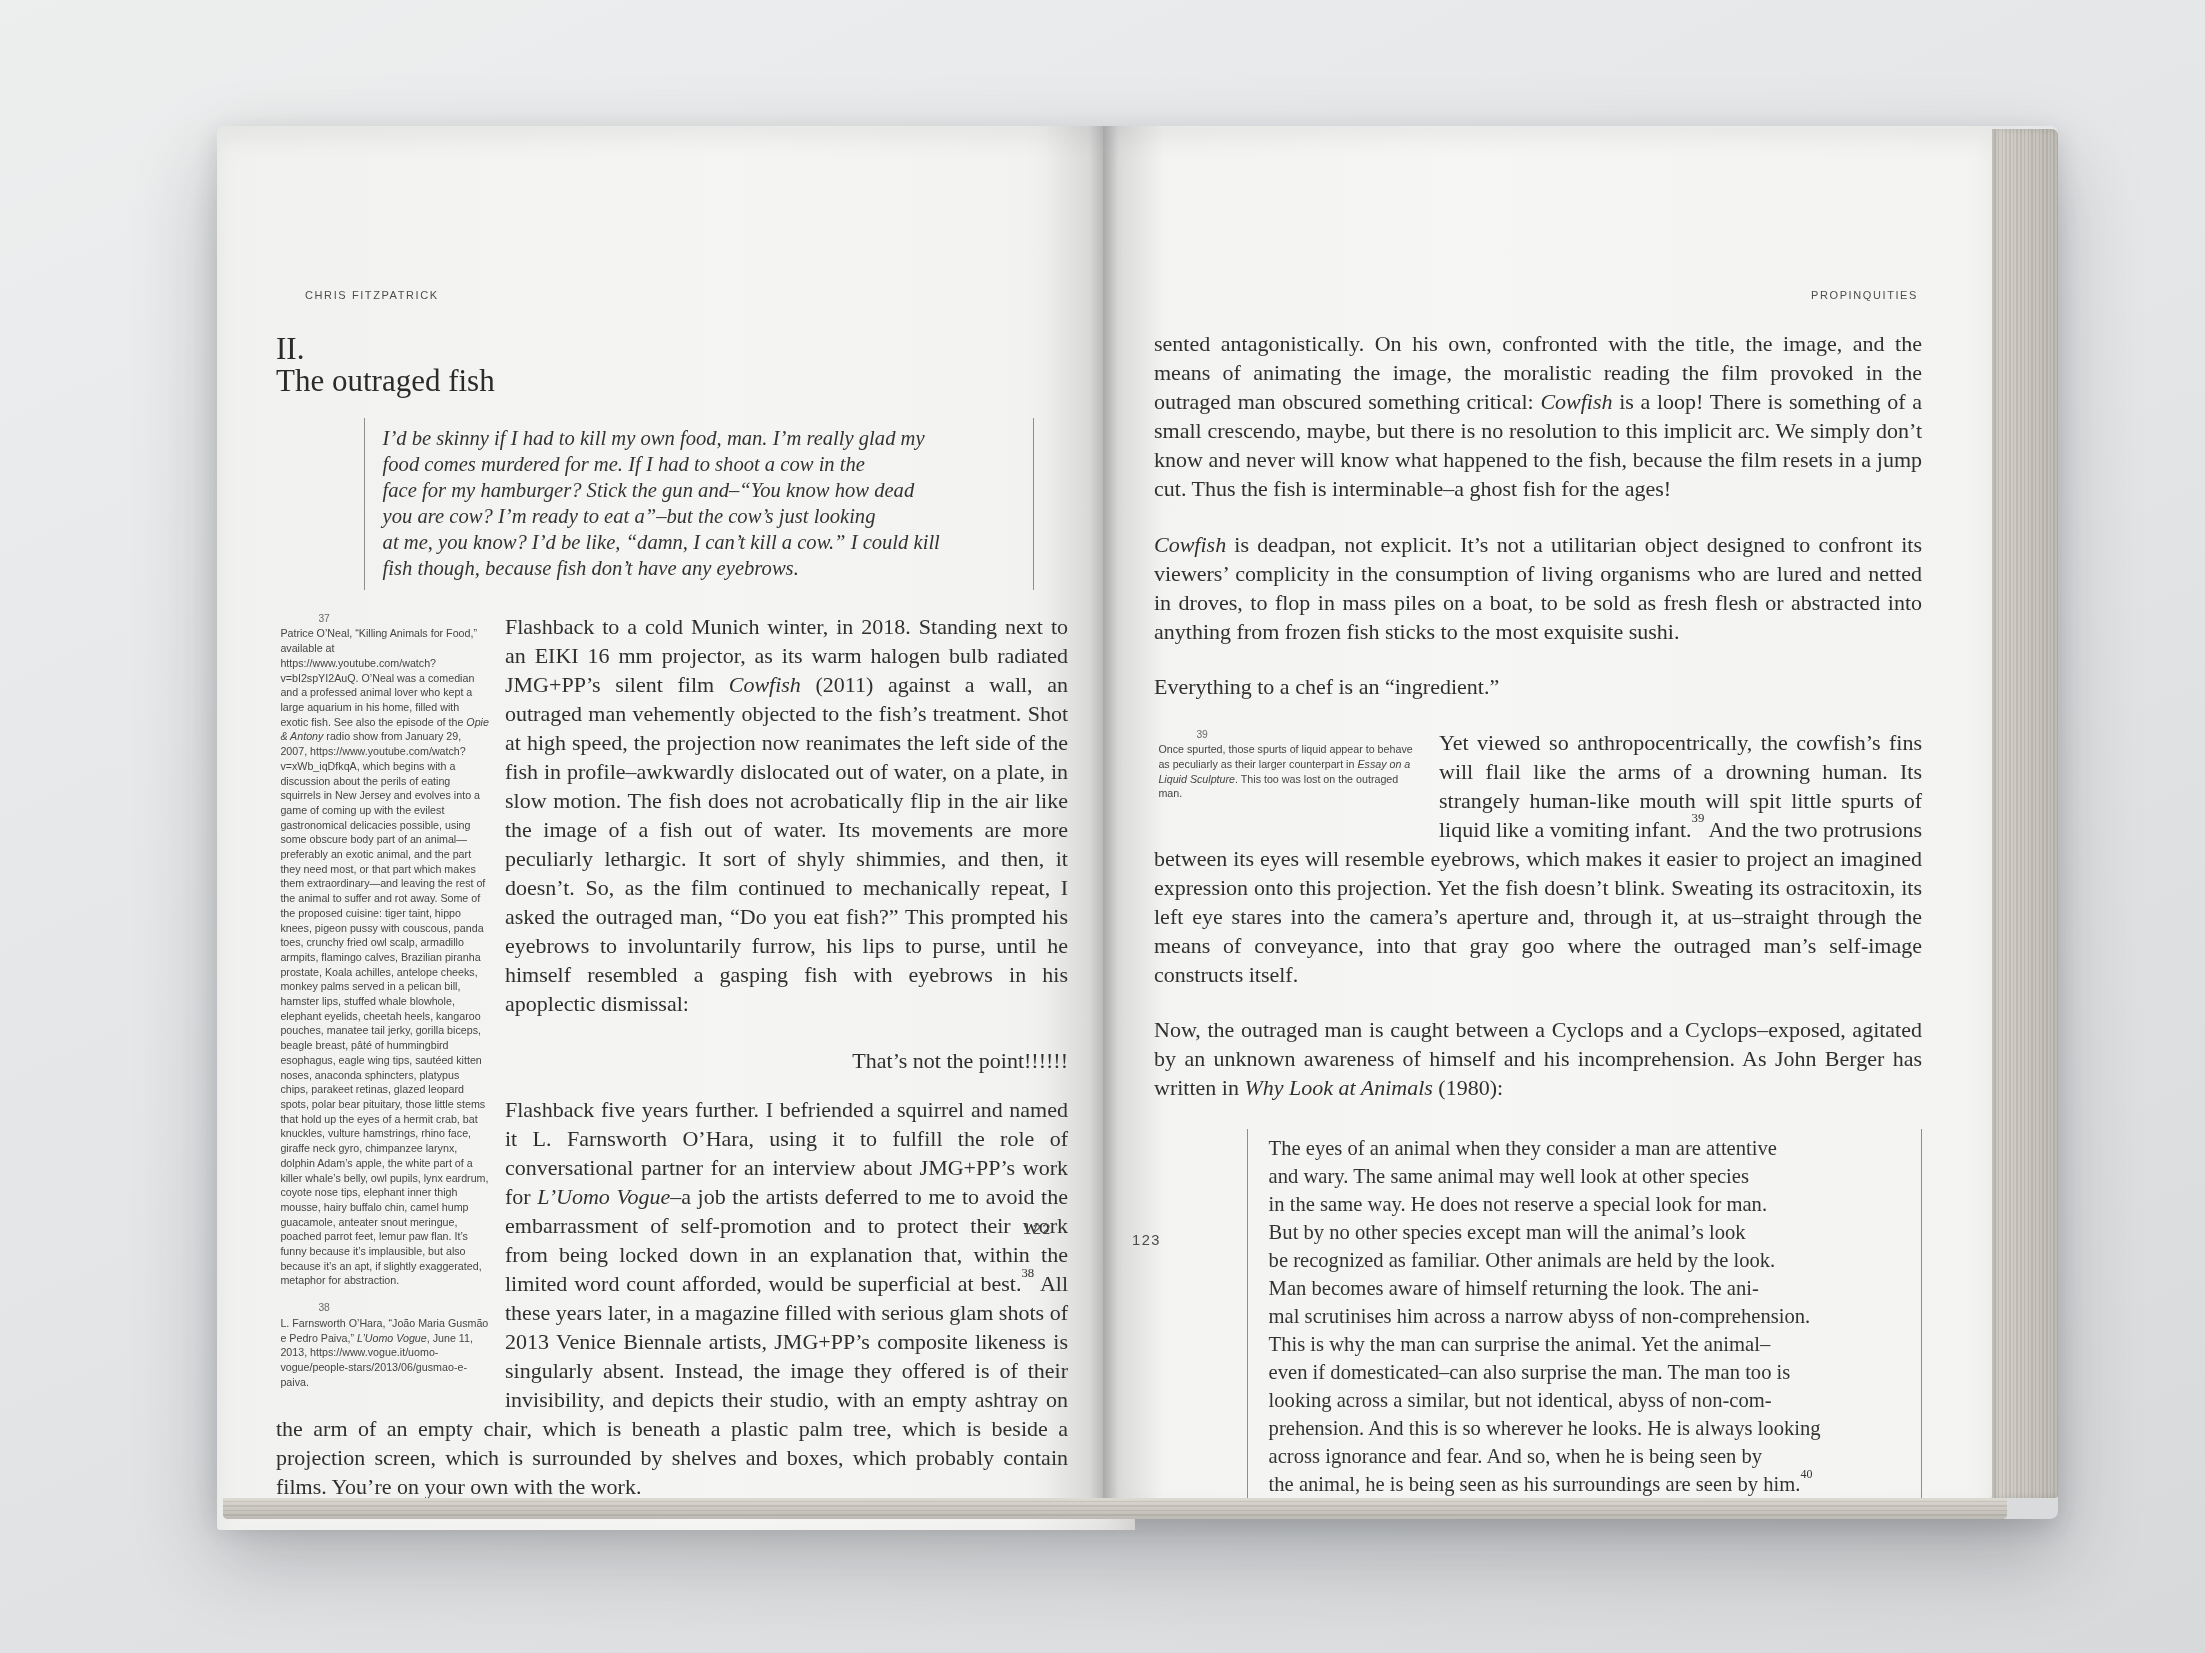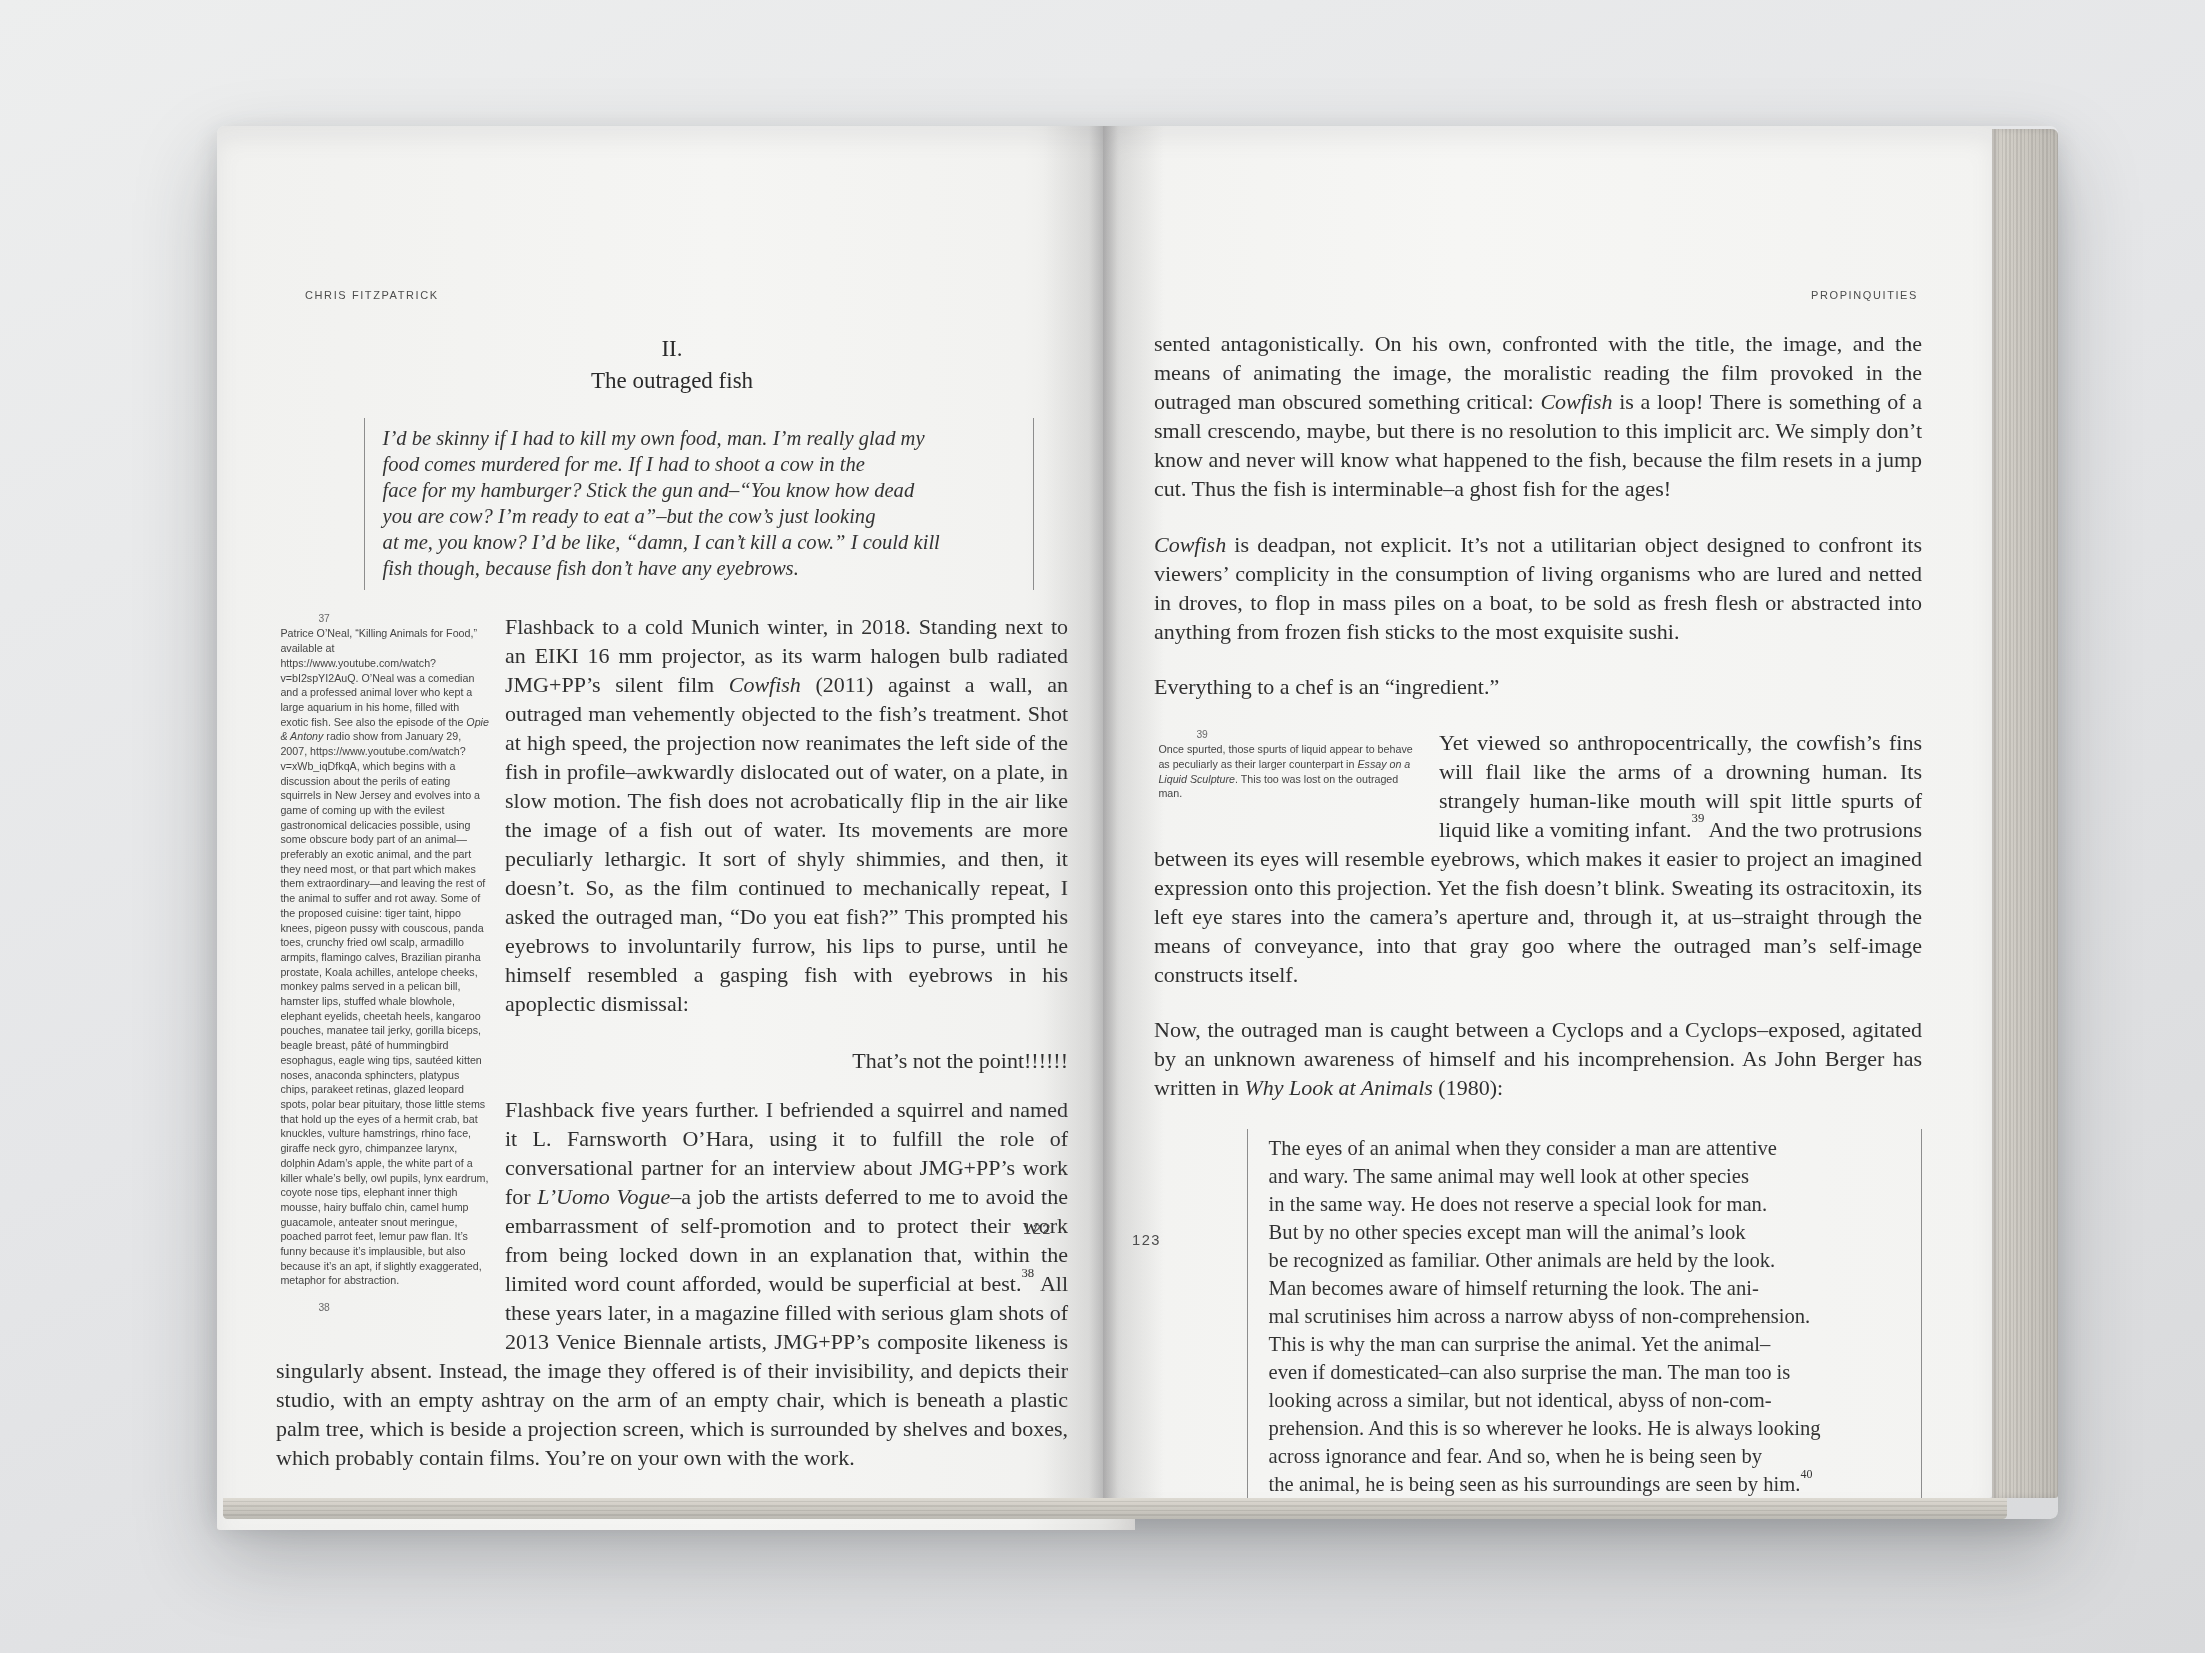--- a/index.html
+++ b/index.html
@@ -38,21 +38,21 @@
   .hdr-left{position:absolute;left:88px;top:163px;}
   .hdr-right{position:absolute;right:74px;top:163px;}
   .page-num{position:absolute;font-family:"Liberation Sans",sans-serif;
     font-size:14.7px;letter-spacing:1.5px;color:#4b4b4b;}
   .pn-left{left:806px;top:1095px;}
   .pn-right{left:29px;top:1106px;}
 
   .lp-content{position:absolute;left:59px;top:207px;width:792px;}
   .rp-content{position:absolute;left:51px;top:203px;width:768px;}
 
-  .section-head{text-align:center;font-size:23px;line-height:32px;color:#2b2b2b;}
+  .section-head{font-size:31px;line-height:32px;color:#2b2b2b;}
   .epigraph{margin:20.6px 34px 0 88px;border-left:1.5px solid #8d8d8d;border-right:1.5px solid #8d8d8d;
     padding:7.4px 17.6px 8.8px 17.6px;text-align:left;font-style:italic;}
   .epigraph-body{font-size:20.6px;line-height:26px;white-space:pre-line;color:#333;}
   .epigraph-attr{font-size:20.6px;line-height:26px;color:#333;}
 
   .text-block{margin-top:22px;font-size:22px;line-height:29px;text-align:justify;color:#303030;}
   .text-block p{margin:0 0 28px 0;}
   .notes-col{float:left;width:229px;min-height:598px;padding-right:0;}
   .notes-col-r{float:left;width:285px;min-height:91px;}
   .note{margin:0 16px 13.2px 4.4px;}
@@ -98,20 +98,21 @@
         </div>
 
         <div class="text-block">
           <aside class="notes-col">
             <div class="note">
               <div class="note-num">37</div>
               <div class="note-body"><span>Patrice O’Neal, “Killing Animals for Food,” available at https://www.youtube.com/watch?v=bI2spYI2AuQ. O’Neal was a comedian and a professed animal lover who kept a large aquarium in his home, filled with exotic fish. See also the episode of the </span><em>Opie &amp; Antony</em><span> radio show from January 29, 2007, https://www.youtube.com/watch?v=xWb_iqDfkqA, which begins with a discussion about the perils of eating squirrels in New Jersey and evolves into a game of coming up with the evilest gastronomical delicacies possible, using some obscure body part of an animal—preferably an exotic animal, and the part they need most, or that part which makes them extraordinary—and leaving the rest of the animal to suffer and rot away. Some of the proposed cuisine: tiger taint, hippo knees, pigeon pussy with couscous, panda toes, crunchy fried owl scalp, armadillo armpits, flamingo calves, Brazilian piranha prostate, Koala achilles, antelope cheeks, monkey palms served in a pelican bill, hamster lips, stuffed whale blowhole, elephant eyelids, cheetah heels, kangaroo pouches, manatee tail jerky, gorilla biceps, beagle breast, pâté of hummingbird esophagus, eagle wing tips, sautéed kitten noses, anaconda sphincters, platypus chips, parakeet retinas, glazed leopard spots, polar bear pituitary, those little stems that hold up the eyes of a hermit crab, bat knuckles, vulture hamstrings, rhino face, giraffe neck gyro, chimpanzee larynx, dolphin Adam’s apple, the white part of a killer whale’s belly, owl pupils, lynx eardrum, coyote nose tips, elephant inner thigh mousse, hairy buffalo chin, camel hump guacamole, anteater snout meringue, poached parrot feet, lemur paw flan. It’s funny because it’s implausible, but also because it’s an apt, if slightly exaggerated, metaphor for abstraction.</span></div>
             </div>
             <div class="note">
               <div class="note-num">38</div>
+              <div class="note-body"><span>L. Farnsworth O’Hara, “João Maria Gusmão e Pedro Paiva,” </span><em>L’Uomo Vogue</em><span>, June 11, 2013, https://www.vogue.it/uomo-vogue/people-stars/2013/06/gusmao-e-paiva.</span></div>
             </div>
           </aside>
           <p class="para"><span>Flashback to a cold Munich winter, in 2018. Standing next to an EIKI 16 mm projector, as its warm halogen bulb radiated JMG+PP’s silent film </span><em>Cowfish</em><span> (2011) against a wall, an outraged man vehemently objected to the fish’s treatment. Shot at high speed, the projection now reanimates the left side of the fish in profile–awkwardly dislocated out of water, on a plate, in slow motion. The fish does not acrobatically flip in the air like the image of a fish out of water. Its movements are more peculiarly lethargic. It sort of shyly shimmies, and then, it doesn’t. So, as the film continued to mechanically repeat, I asked the outraged man, “Do you eat fish?” This prompted his eyebrows to involuntarily furrow, his lips to purse, until he himself resembled a gasping fish with eyebrows in his apoplectic dismissal:</span></p>
           <p class="para centered">That’s not the point!!!!!!</p>
           <p class="para tight"><span>Flashback five years further. I befriended a squirrel and named it L. Farnsworth O’Hara, using it to fulfill the role of conversational partner for an interview about JMG+PP’s work for </span><em>L’Uomo Vogue</em><span>–a job the artists deferred to me to avoid the embarrassment of self-promotion and to protect their work from being locked down in an explanation that, within the limited word count afforded, would be superficial at best.</span><sup>38</sup><span> All these years later, in a magazine filled with serious glam shots of 2013 Venice Biennale artists, JMG+PP’s composite likeness is singularly absent. Instead, the image they offered is of their invisibility, and depicts their studio, with an empty ashtray on the arm of an empty chair, which is beneath a plastic palm tree, which is beside a projection screen, which is surrounded by shelves and boxes, which probably contain films. You’re on your own with the work.</span></p>
 
         </div>
       </div>
 
       <div class="page-num pn-left">122</div>

